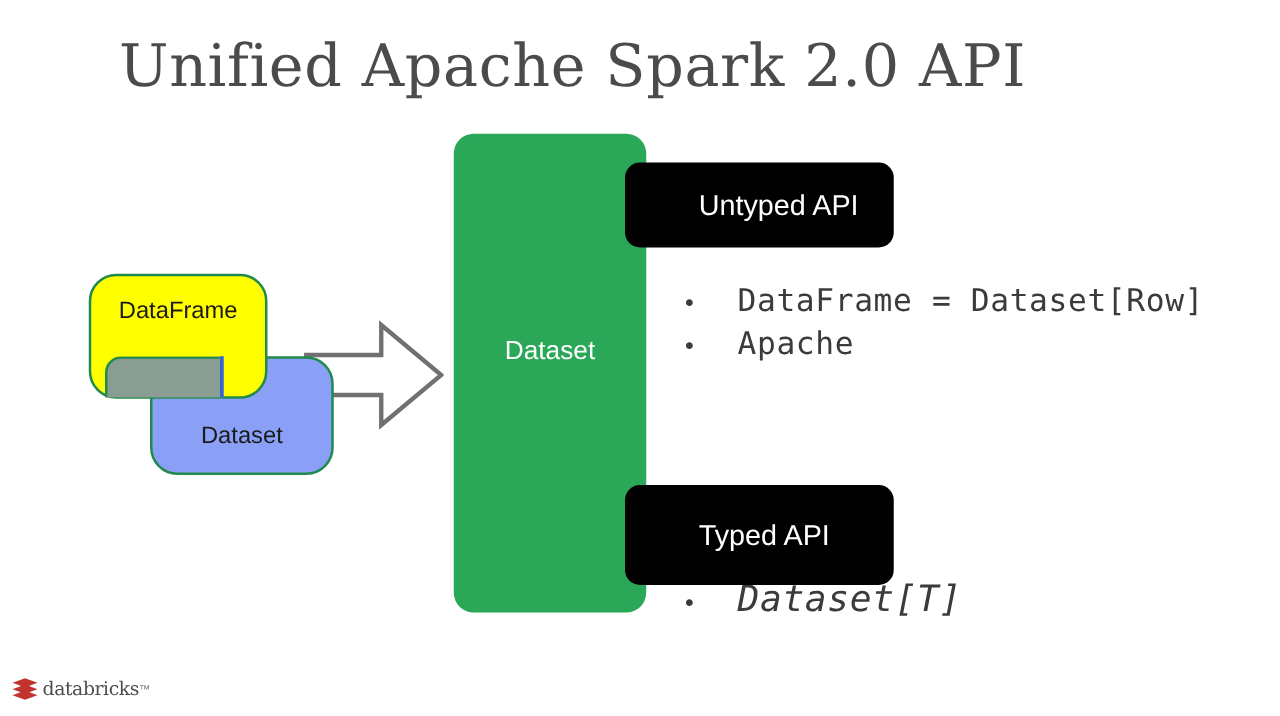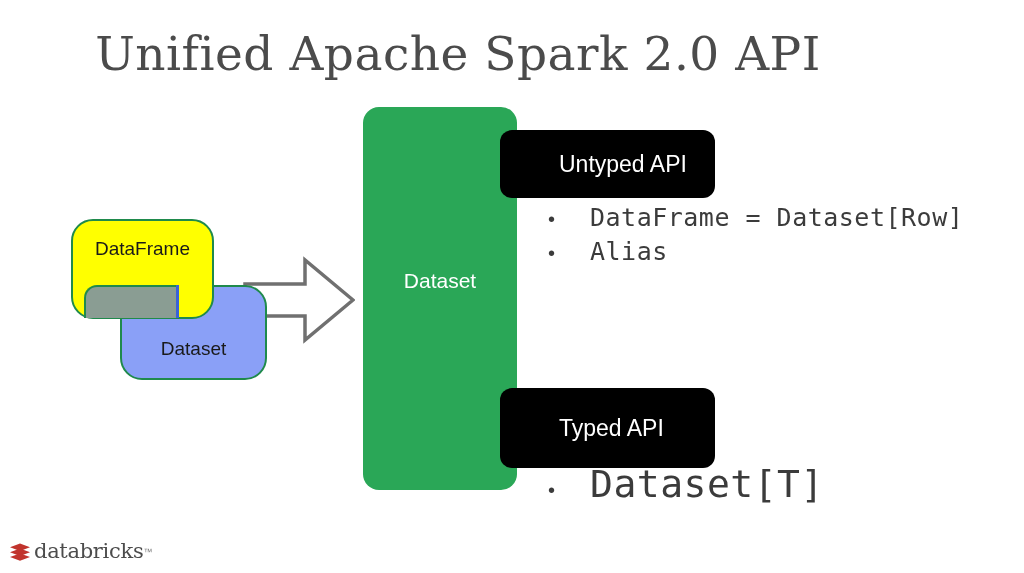--- a/index.html
+++ b/index.html
@@ -190,40 +190,40 @@
     color: #3b3b3b;
     font-size: 20px;
     line-height: 1;
     flex: 0 0 42px;
   }
   .bullet-text {
     font-family: "DejaVu Sans Mono", "Liberation Mono", monospace;
     color: #3b3b3b;
   }
   .bullets-untyped .bullet-row { height: 34px; }
-  .bullets-untyped .bullet-text { font-size: 25px; letter-spacing: 0.5px; }
-  .bullets-typed .bullet-text { font-size: 38px; letter-spacing: 0.5px; }
+  .bullets-untyped .bullet-text { font-size: 25px; letter-spacing: 0.5px; margin-top: 23px; }
+  .bullets-typed .bullet-text { font-size: 29px; letter-spacing: 0.5px; font-style: italic; }
 
   
   .footer-logo {
     position: absolute;
     left: 9px;
     top: 541px;
     display: flex;
     align-items: center;
   }
   .logo-mark {
     width: 22px;
     height: 20px;
     margin-right: 3px;
     flex: 0 0 22px;
   }
   .logo-wordmark {
     font-family: "DejaVu Serif", "Liberation Serif", serif;
-    font-size: 21px;
+    font-size: 15px;
     color: #4c4c4c;
     letter-spacing: -0.3px;
     line-height: 1;
   }
   .logo-tm {
     font-family: "Liberation Sans", sans-serif;
     font-size: 9px;
     color: #7a7a7a;
     vertical-align: super;
   }
@@ -262,21 +262,21 @@
     <span class="api-pill-label">Untyped API</span>
   </div>
 
   <div class="bullet-list bullets-untyped">
     <div class="bullet-row">
       <span class="bullet-dot">•</span>
       <span class="bullet-text">DataFrame = Dataset[Row]</span>
     </div>
     <div class="bullet-row">
       <span class="bullet-dot">•</span>
-      <span class="bullet-text">Alias</span>
+      <span class="bullet-text">Apache</span>
     </div>
   </div>
 
   <div class="api-pill api-typed">
     <span class="api-pill-label">Typed API</span>
   </div>
 
   <div class="bullet-list bullets-typed">
     <div class="bullet-row">
       <span class="bullet-dot">•</span>

